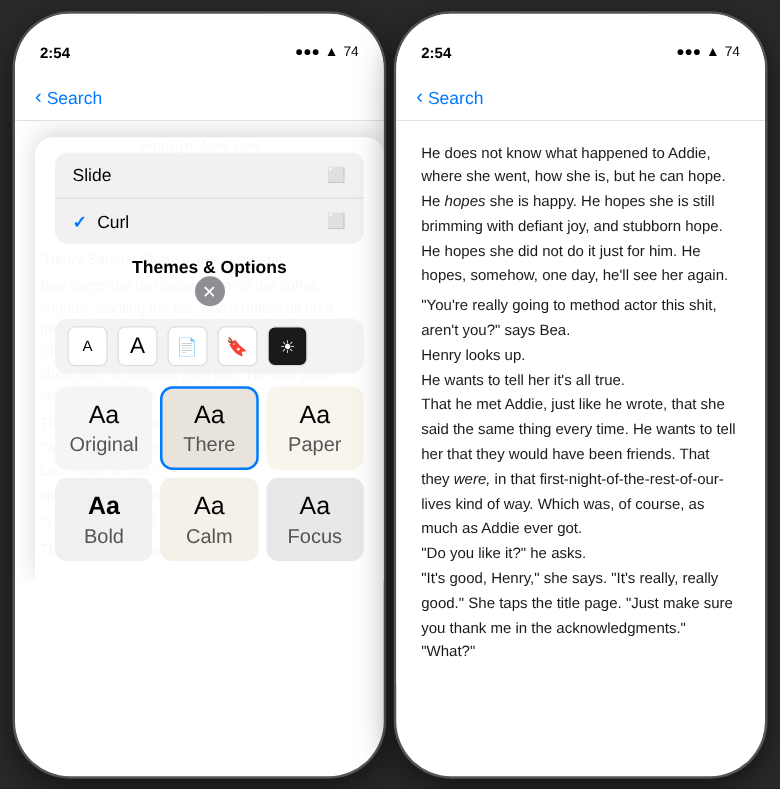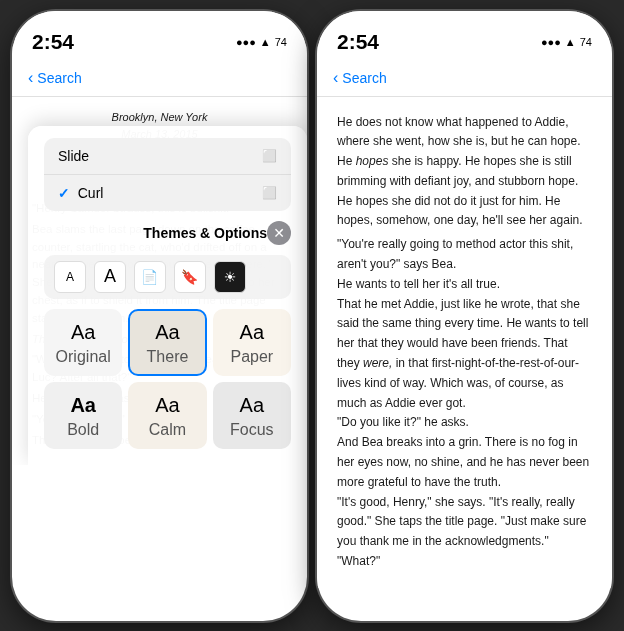--- a/index.html
+++ b/index.html
@@ -39,21 +39,21 @@
       height: 50px;
       background: #fff;
       display: flex;
       align-items: center;
       justify-content: space-between;
       padding: 12px 20px 0 20px;
       position: relative;
     }
 
     .status-bar .time {
-      font-size: 21px;
+      font-size: 12px;
       font-weight: 600;
       color: #000;
     }
 
     .status-bar .icons {
       display: flex;
       align-items: center;
       gap: 4px;
       font-size: 11px;
       color: #000;
@@ -166,22 +166,23 @@
     }
 
     .slide-option .right-icon {
       color: #999;
       font-size: 12px;
     }
 
     .themes-header {
       display: flex;
       align-items: center;
-      justify-content: flex-end;
+      justify-content: flex-start;
       margin-bottom: 10px;
+      flex-direction: column;
     }
 
     .themes-title {
       font-size: 14px;
       font-weight: 600;
       color: #000;
     }
 
     .close-circle {
       width: 24px;
@@ -415,24 +416,24 @@
       <div class="nav-back">
         <span class="chevron-left">‹</span>
         <span>Search</span>
       </div>
     </div>
 
     <div class="book-content" style="position:relative;">
       <div class="reading-text">
         <p>He does not know what happened to Addie, where she went, how she is, but he can hope. He <em>hopes</em> she is happy. He hopes she is still brimming with defiant joy, and stubborn hope. He hopes she did not do it just for him. He hopes, somehow, one day, he'll see her again.</p>
         <p style="margin-top:4px;">"You're really going to method actor this shit, aren't you?" says Bea.</p>
+        <p>Henry looks up.</p>
         <p>He wants to tell her it's all true.</p>
         <p>That he met Addie, just like he wrote, that she said the same thing every time. He wants to tell her that they would have been friends. That they <em>were,</em> in that first-night-of-the-rest-of-our-lives kind of way. Which was, of course, as much as Addie ever got.</p>
         <p>"Do you like it?" he asks.</p>
-        <p>And Bea breaks into a grin. There is no fog in her eyes now, no shine, and he has never been more grateful to have the truth.</p>
         <p>"It's good, Henry," she says. "It's really, really good." She taps the title page. "Just make sure you thank me in the acknowledgments."</p>
         <p>"What?"</p>
 
       </div>
 
     </div>
   </div>
 
 </div>
 

